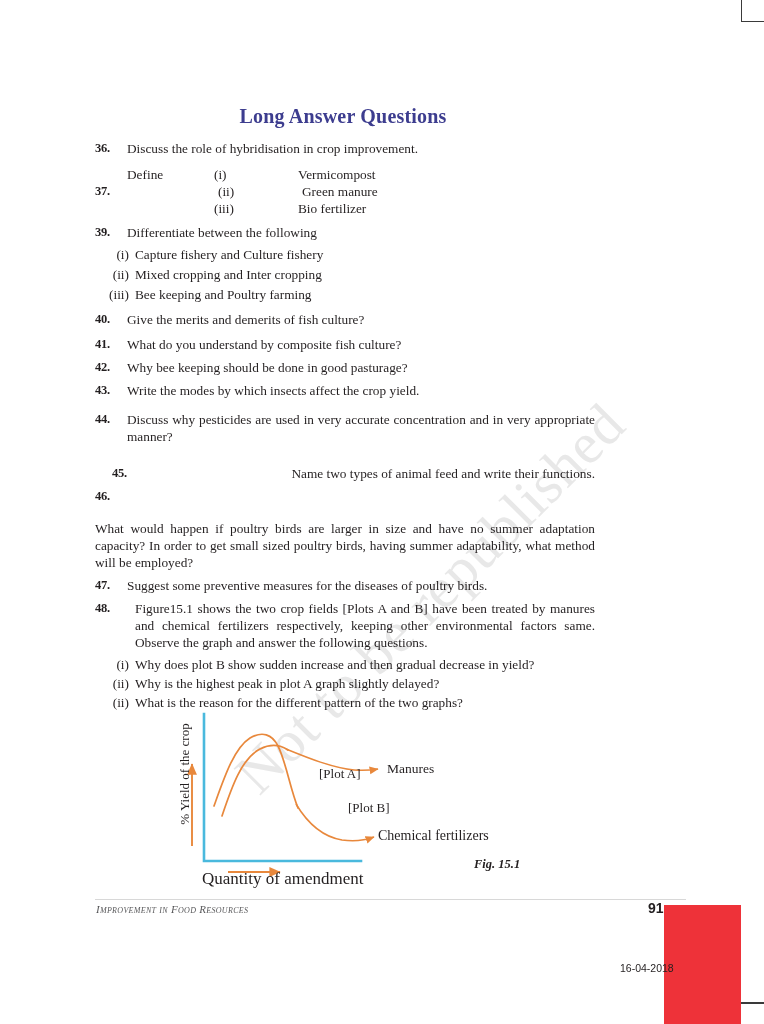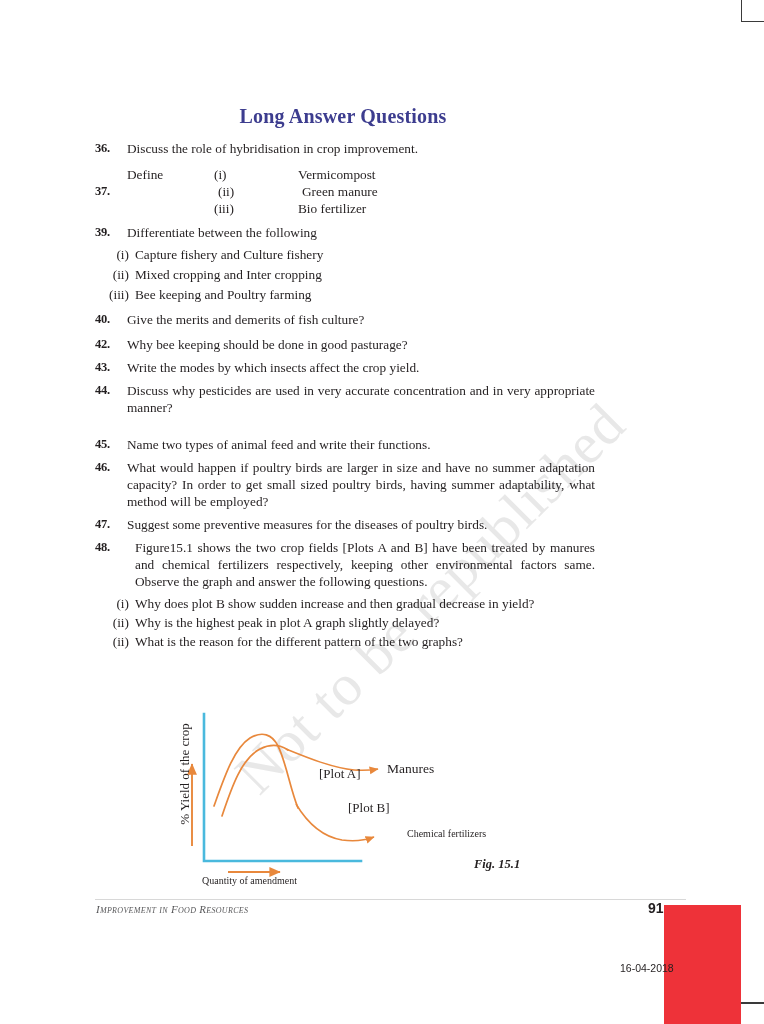--- a/index.html
+++ b/index.html
@@ -165,22 +165,22 @@
     width: 140px;
     transform: rotate(-90deg);
     transform-origin: center center;
     font-size: 13px;
     text-align: center;
     white-space: nowrap;
   }
   .xlabel {
     position: absolute;
     left: 34px;
-    top: 169px;
-    font-size: 10px;
+    top: 163px;
+    font-size: 17px;
     white-space: nowrap;
   }
   .plot-a-label {
     position: absolute;
     left: 151px;
     top: 36px;
     font-size: 13px;
     margin-top: 24px;
   }
   .plot-b-label {
@@ -190,23 +190,23 @@
     font-size: 13px;
   }
   .manures-label {
     position: absolute;
     left: 219px;
     top: 55px;
     font-size: 13.5px;
   }
   .chem-label {
     position: absolute;
-    left: 239px;
+    left: 210px;
     top: 122px;
-    font-size: 10px;
+    font-size: 14px;
   }
   .fig-caption {
     position: absolute;
     left: 306px;
     top: 151px;
     font-size: 12.5px;
     font-weight: bold;
     font-style: italic;
   }
 
@@ -318,42 +318,46 @@
         <div class="sub-n">(iii)</div>
         <div class="sub-t">Bee keeping and Poultry farming</div>
       </div>
     </div>
 
     <div class="q">
       <div class="q-num">40.</div>
       <div class="q-body">Give the merits and demerits of fish culture?</div>
     </div>
 
+    <div class="q" style="margin-bottom:6px;">
+      <div class="q-num">41.</div>
+      <div class="q-body">What do you understand by composite fish culture?</div>
+    </div>
 
     <div class="q" style="margin-bottom:6px;">
       <div class="q-num">42.</div>
       <div class="q-body">Why bee keeping should be done in good pasturage?</div>
     </div>
 
-    <div class="q" style="margin-bottom:6px;">
+    <div class="q" style="margin-bottom:12px;">
       <div class="q-num">43.</div>
       <div class="q-body">Write the modes by which insects affect the crop yield.</div>
     </div>
 
     <div class="q" style="margin-bottom:20px;">
       <div class="q-num">44.</div>
       <div class="q-body justify">Discuss why pesticides are used in very accurate concentration and in very appropriate manner?</div>
     </div>
 
-    <div class="q" style="margin-bottom:6px;">
+    <div class="q" style="margin-bottom:6px;text-align:right;">
       <div class="q-num">45.</div>
       <div class="q-body">Name two types of animal feed and write their functions.</div>
     </div>
 
-    <div class="q" style="margin-bottom:6px;">
+    <div class="q" style="margin-bottom:6px;flex-direction:column;">
       <div class="q-num">46.</div>
       <div class="q-body justify">What would happen if poultry birds are  larger in size and have no summer adaptation capacity? In order to get small sized poultry birds, having summer adaptability, what method will be employed?</div>
     </div>
 
     <div class="q" style="margin-bottom:6px;">
       <div class="q-num">47.</div>
       <div class="q-body">Suggest some preventive measures for the diseases of poultry birds.</div>
     </div>
 
     <div class="q" style="margin-bottom:4px;gap:8px;">

